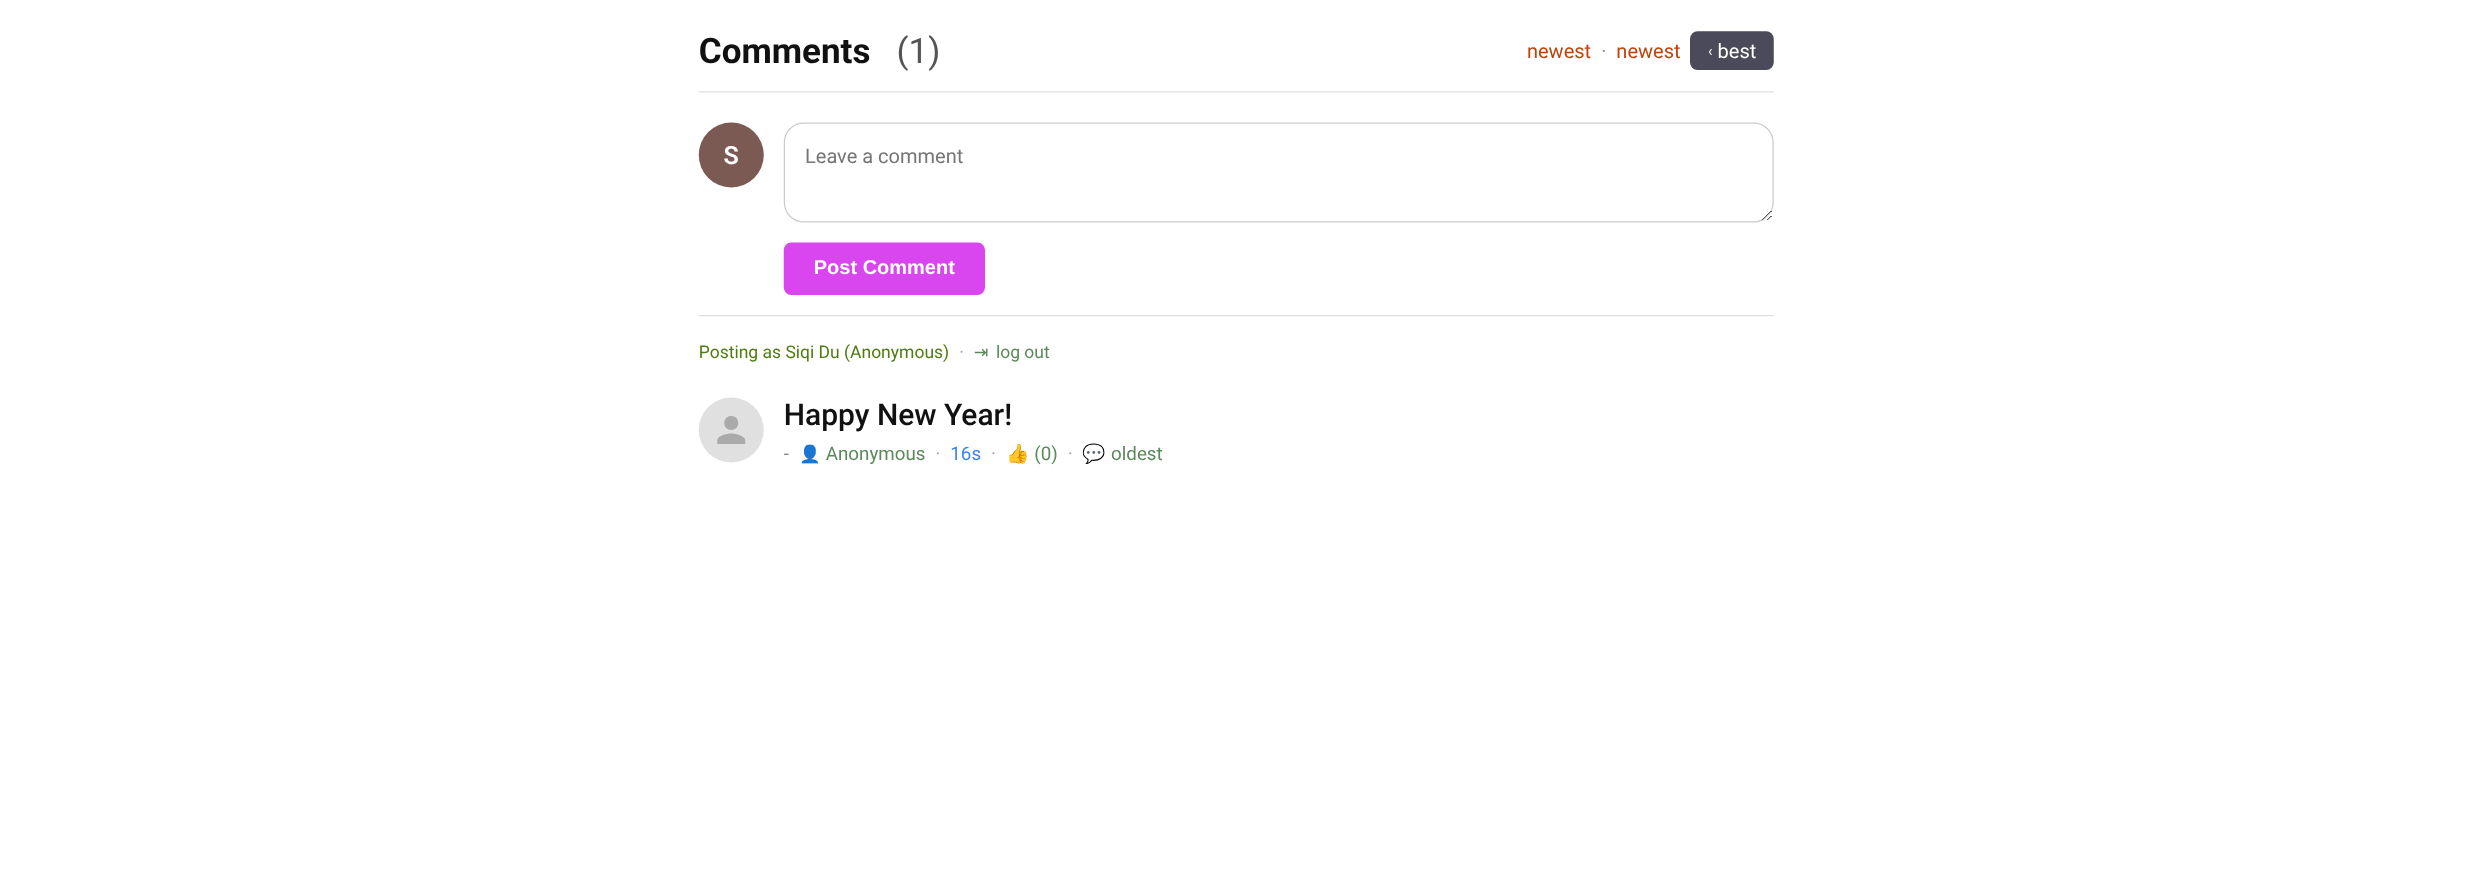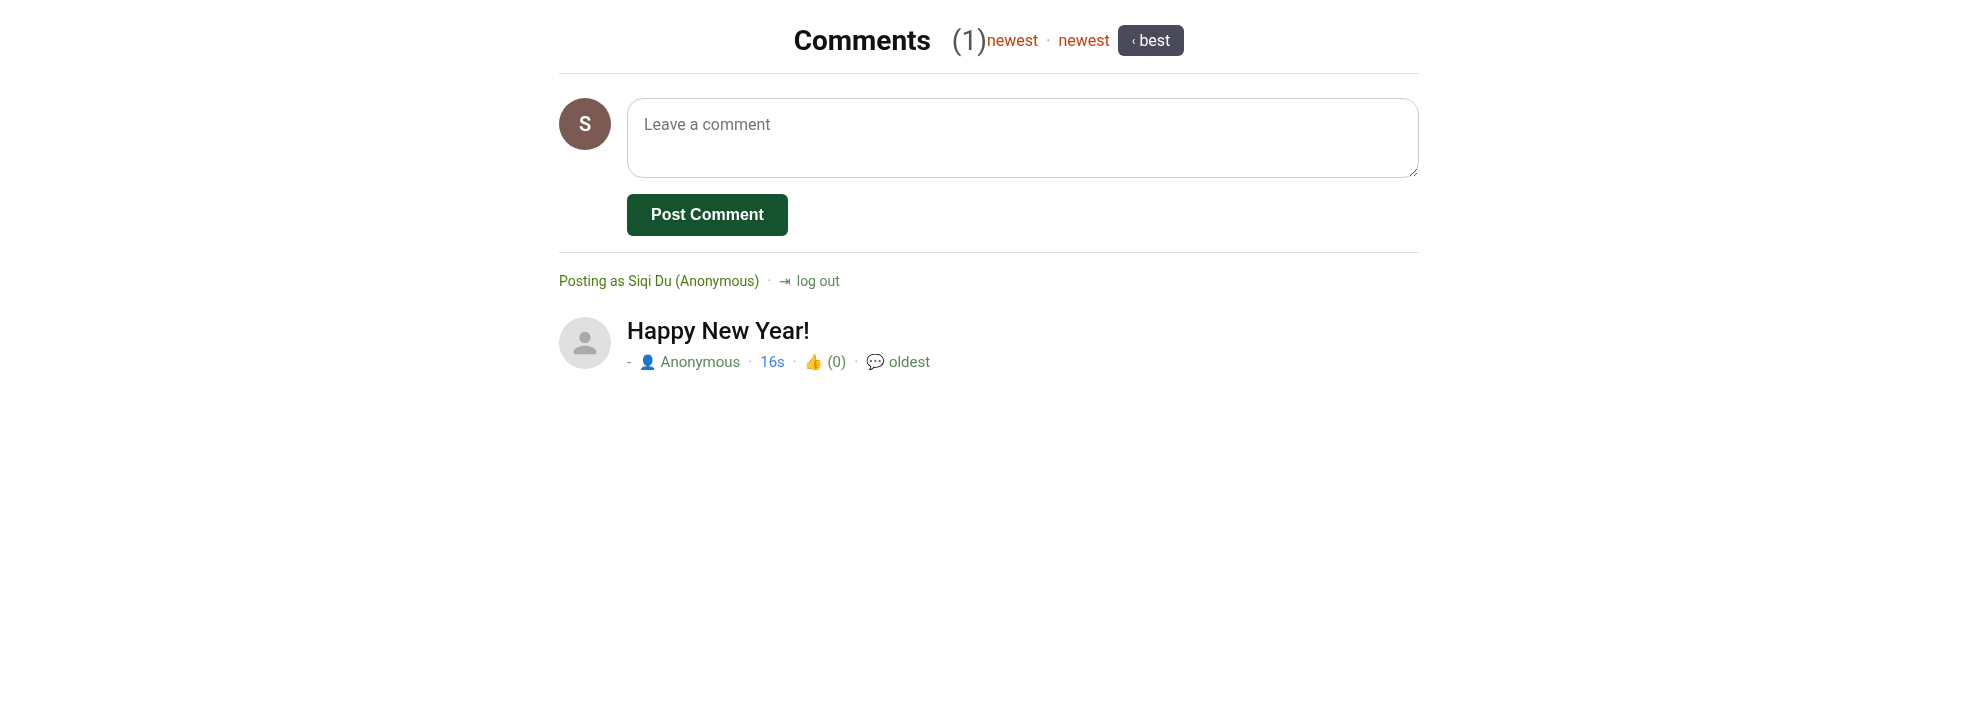--- a/index.html
+++ b/index.html
@@ -18,21 +18,21 @@
 
     .page-container {
       max-width: 900px;
       margin: 0 auto;
       padding: 24px 20px;
     }
 
     .comments-header {
       display: flex;
       align-items: center;
-      justify-content: center;
+      justify-content: space-between;
       padding-bottom: 16px;
       border-bottom: 1px solid #e0e0e0;
       margin-bottom: 24px;
     }
 
     .comments-title {
       font-size: 28px;
       font-weight: 700;
       color: #111111;
     }
@@ -112,21 +112,21 @@
       font-size: 16px;
       color: #aaaaaa;
       resize: vertical;
       min-height: 80px;
       outline: none;
       font-family: inherit;
     }
 
     .post-comment-btn {
       display: inline-block;
-      background: #14532d;
+      background: #d946ef;
       color: #ffffff;
       border: none;
       border-radius: 6px;
       padding: 12px 24px;
       font-size: 16px;
       font-weight: 600;
       cursor: pointer;
       margin-top: 12px;
     }
 

